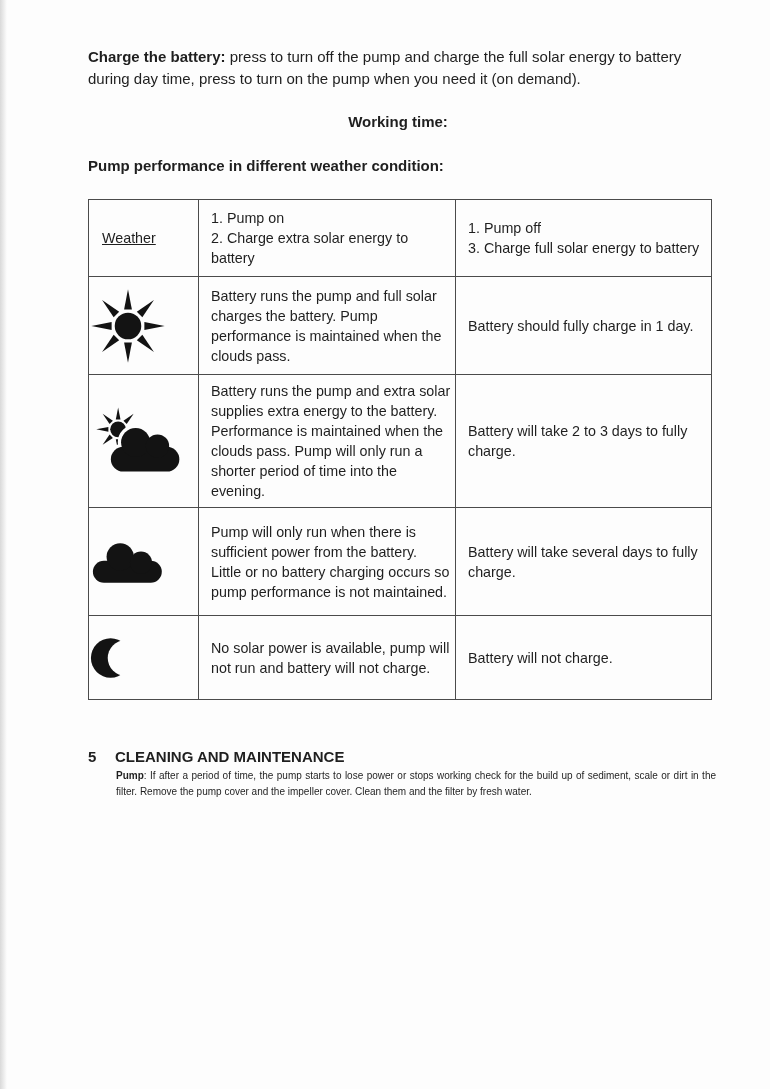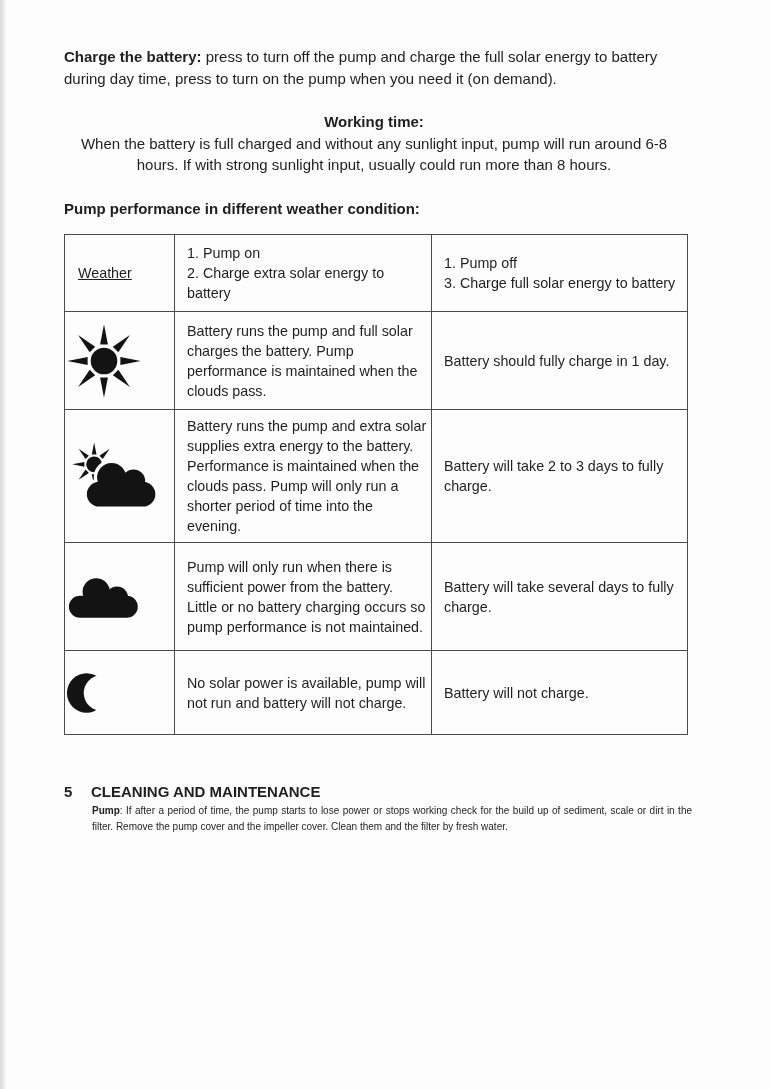--- a/index.html
+++ b/index.html
@@ -12,35 +12,35 @@
     color: #1f1f1f;
     position: relative;
     overflow: hidden;
   }
   .scan-edge-left {
     position: absolute; left: 0; top: 0; bottom: 0; width: 7px;
     background: linear-gradient(to right, #d9d9d9, #fdfdfd);
   }
   .page {
     position: relative;
-    padding: 46px 60px 0 64px;
+    padding: 46px 60px 0 88px;
   }
   .para {
     width: 620px;
     font-size: 15px;
     line-height: 21.5px;
   }
   .bold { font-weight: 700; }
   .intro { margin-bottom: 22px; }
   .working-time { margin-bottom: 22px; text-align: center; }
   .table-caption {
     font-weight: 700;
     font-size: 15px;
     line-height: 21.5px;
-    margin-bottom: 15px;
+    margin-bottom: 23px;
   }
   table.weather-table {
     border-collapse: collapse;
     width: 623px;
     table-layout: fixed;
     font-size: 14.3px;
     line-height: 20px;
   }
   table.weather-table td, table.weather-table th {
     border: 1.5px solid #4b4b4b;
@@ -86,21 +86,20 @@
 <body>
 
 <div class="scan-edge-left"></div>
 
 <div class="page">
 
   <p class="para intro"><span class="bold">Charge the battery:</span><span> press to turn off the pump and charge the full solar energy to battery during day time, press to turn on the pump when you need it (on demand).</span></p>
 
   <div class="working-time">
     <div class="para bold">Working time:</div>
-    <div class="para">When the battery is full charged and without any sunlight input, pump will run around 6-8 hours. If with strong sunlight input, usually could run more than 8 hours.</div>
   </div>
 
   <div class="table-caption">Pump performance in different weather condition:</div>
 
   <table class="weather-table">
     <colgroup>
       <col class="c-weather">
         <col class="c-on">
         <col class="c-off">
     </colgroup>

